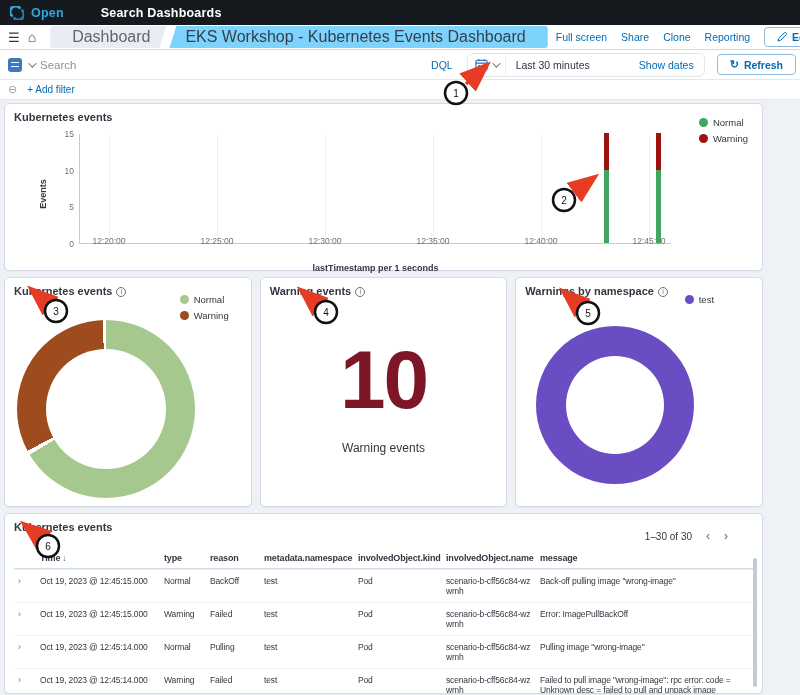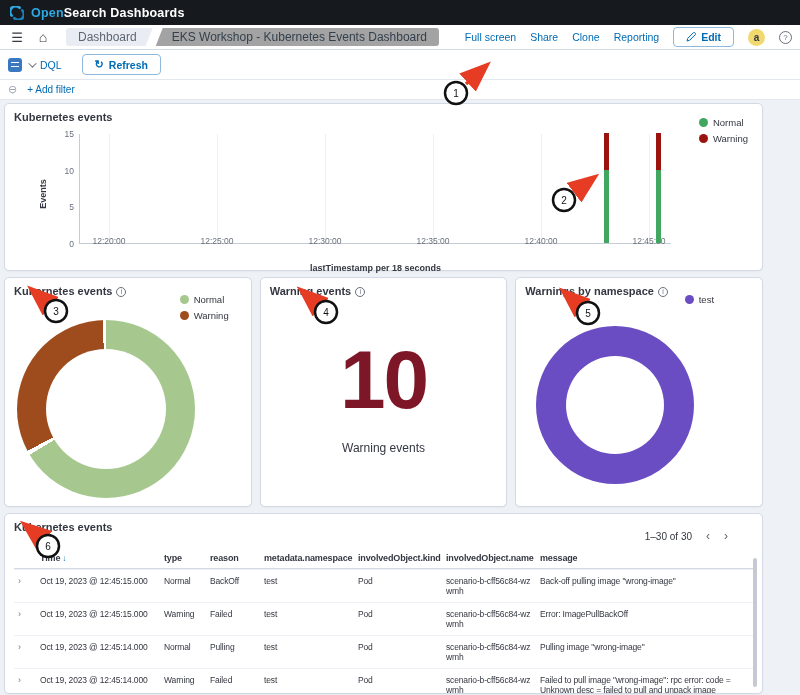--- a/index.html
+++ b/index.html
@@ -4,29 +4,29 @@
 <style>
   * { margin:0; padding:0; box-sizing:border-box; }
   html,body { width:800px; height:695px; overflow:hidden; background:#eef1f6;
     font-family:"Liberation Sans", sans-serif; color:#343741; }
 
   
   .topbar { height:25px; background:#16191e; display:flex; align-items:center; padding:0 10px; gap:7px; }
   .logo-swirl { width:14px; height:14px; }
   .logo-text { font-size:12.5px; font-weight:700; letter-spacing:.2px; }
   .logo-text .blue { color:#2ea8e0;text-align:right; }
-  .logo-text .white { color:#ffffff; }
+  .logo-text .white { color:#ffffff;margin-left:37px; }
 
   
   .navbar { height:25px; background:#fff; border-bottom:1px solid #d3dae6; display:flex; align-items:center; padding:0 8px; gap:8px; }
   .nav-icon { color:#343741; font-size:13px; width:18px; text-align:center; cursor:pointer; line-height:1; }
   .crumbs { display:flex; align-items:center; gap:3px; margin-left:6px; }
-  .crumb { font-size:12px; padding:3px 12px; line-height:1; white-space:nowrap; }
+  .crumb { font-size:16px; padding:3px 22px; line-height:1; white-space:nowrap; }
   .crumb.gray { background:#e9edf3; color:#5e6673; clip-path:polygon(0 0,100% 0,calc(100% - 7px) 100%,0 100%); border-radius:3px 0 0 3px; padding-right:16px; }
-  .crumb.blue { background:#a3a3a3; color:#34404d; font-weight:500; clip-path:polygon(7px 0,100% 0,100% 100%,0 100%); border-radius:0 3px 3px 0; padding-left:16px; }
+  .crumb.blue { background:#7dd3fc; color:#34404d; font-weight:500; clip-path:polygon(7px 0,100% 0,100% 100%,0 100%); border-radius:0 3px 3px 0; padding-left:16px; }
   .nav-right { margin-left:auto; display:flex; align-items:center; gap:14px; }
   .nav-link { color:#006bb4; font-size:10.5px; cursor:pointer; white-space:nowrap;text-align:center; }
   .btn { border:1px solid #8fb8dd; color:#006bb4; background:#fff; border-radius:4px; font-size:10.5px; font-weight:600; padding:3px 12px; display:flex; align-items:center; gap:5px; cursor:pointer; font-family:inherit; }
   .avatar { width:17px; height:17px; border-radius:50%; background:#f1d86f; color:#343741; font-size:10px; font-weight:600; display:flex; align-items:center; justify-content:center; }
   .help-circ { width:13px; height:13px; border:1px solid #69707d; border-radius:50%; color:#69707d; font-size:8px; display:flex; align-items:center; justify-content:center; }
 
   
   .querybar { height:30px; background:#fff; border-bottom:1px solid #e3e8ef; display:flex; align-items:center; padding:0 4px 0 8px; gap:6px; }
   .sq-icon { width:14px; height:14px; background:#3a79c2; border-radius:3px; position:relative; flex:0 0 auto; }
   .sq-icon::after { content:""; position:absolute; left:3px; right:3px; top:4px; height:1.5px; background:#fff; box-shadow:0 4px 0 #fff; }
@@ -128,21 +128,37 @@
       <span>Edit</span>
     </button>
     <div class="avatar">a</div>
     <div class="help-circ">?</div>
   </div>
 </div>
 
 <div class="querybar">
   <div class="sq-icon"></div>
   <div class="chev"></div>
+  <input class="search-input" placeholder="Search" style="">
   <span class="dql">DQL</span>
+  <div class="datepick">
+    <div class="cal-btn">
+      <svg width="13" height="13" viewBox="0 0 14 14">
+        <rect x="1" y="2.5" width="12" height="10.5" rx="1.5" fill="none" stroke="#3a79c2" stroke-width="1.4"></rect>
+        <line x1="1" y1="5.6" x2="13" y2="5.6" stroke="#3a79c2" stroke-width="1.4"></line>
+        <line x1="4" y1="1" x2="4" y2="3.6" stroke="#3a79c2" stroke-width="1.4"></line>
+        <line x1="10" y1="1" x2="10" y2="3.6" stroke="#3a79c2" stroke-width="1.4"></line>
+        <rect x="3.4" y="7.5" width="2" height="2" fill="#3a79c2"></rect>
+          <rect x="6.4" y="7.5" width="2" height="2" fill="#3a79c2"></rect>
+      </svg>
+      <div class="chev"></div>
+    </div>
+    <span class="timerange">Last 30 minutes</span>
+    <span class="showdates">Show dates</span>
+  </div>
   <button class="btn refresh-btn">
     <span style="font-size:11px;">↻</span>
     <span>Refresh</span>
   </button>
 </div>
 
 <div class="filterbar">
   <span class="minus-circ">⊖</span>
   <span class="addfilter">+ Add filter</span>
 </div>
@@ -162,21 +178,21 @@
       <div class="gridline" style="left:245px"></div>
       <div class="gridline" style="left:353px"></div>
       <div class="gridline" style="left:461px"></div>
       <div class="gridline" style="left:569px"></div>
       <span class="xtick" style="left:29px">12:20:00</span>
       <span class="xtick" style="left:137px">12:25:00</span>
       <span class="xtick" style="left:245px">12:30:00</span>
       <span class="xtick" style="left:353px">12:35:00</span>
       <span class="xtick" style="left:461px">12:40:00</span>
       <span class="xtick" style="left:569px">12:45:00</span>
-      <span class="xlabel">lastTimestamp per 18 seconds</span>
+      <span class="xlabel">lastTimestamp per 1 seconds</span>
       <div class="bar" style="left:524px">
           <div class="seg-warn"></div>
           <div class="seg-norm"></div>
         </div>
       <div class="bar" style="left:576px">
           <div class="seg-warn"></div>
           <div class="seg-norm"></div>
         </div>
     </div>
     <div class="legend">

